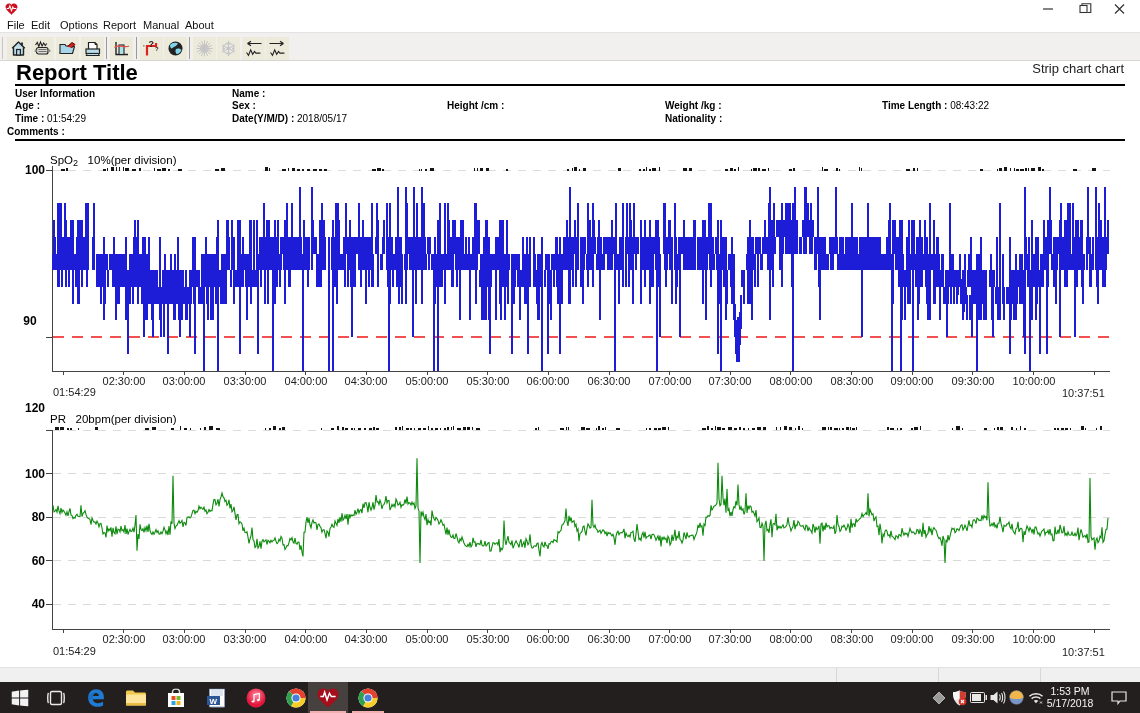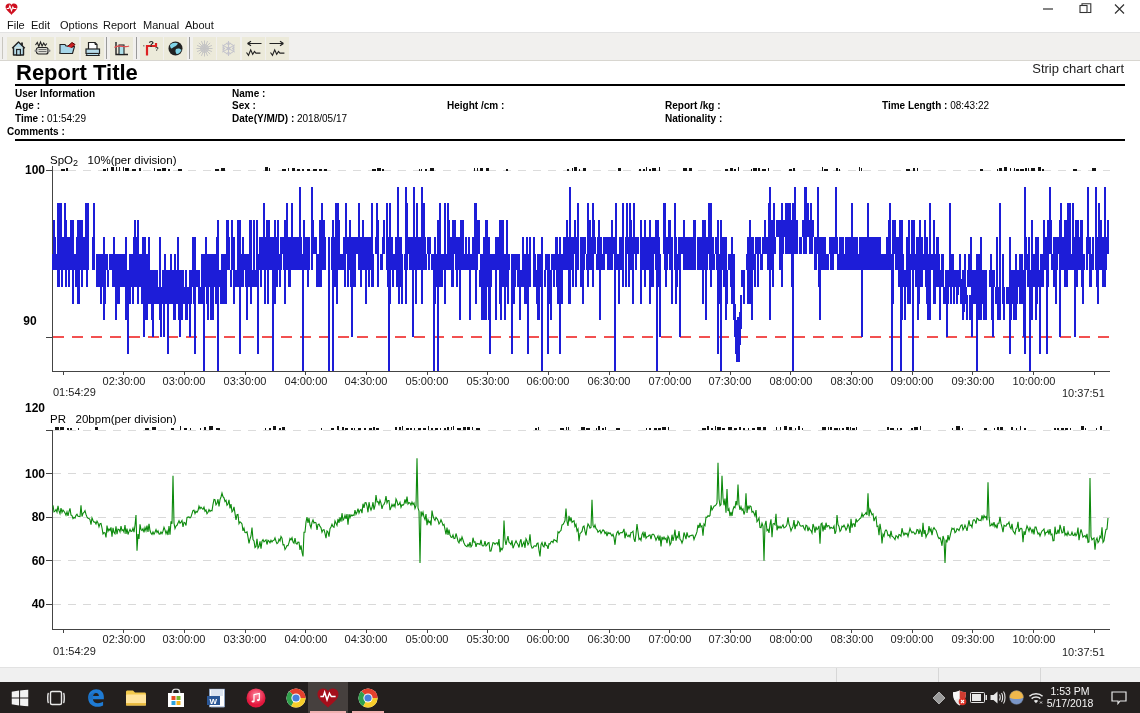--- a/index.html
+++ b/index.html
@@ -165,21 +165,21 @@
 </div>
 
 <div id="rtitle">Report Title</div>
 <div id="rsub">Strip chart chart</div>
 <div class="hrule" style="top:84px;"></div>
 <div class="info" style="left:15px;top:88px;">User Information</div>
 <div class="info" style="left:232px;top:88px;">Name :</div>
 <div class="info" style="left:15px;top:100px;">Age :</div>
 <div class="info" style="left:232px;top:100px;">Sex :</div>
 <div class="info" style="left:447px;top:100px;">Height /cm :</div>
-<div class="info" style="left:665px;top:100px;">Report /kg :</div>
+<div class="info" style="left:665px;top:100px;">Weight /kg :</div>
 <div class="info" style="left:882px;top:100px;">Time Length : <span class="v">08:43:22</span></div>
 <div class="info" style="left:15px;top:113px;text-align:right;">Time : <span class="v">01:54:29</span></div>
 <div class="info" style="left:232px;top:113px;">Date(Y/M/D) : <span class="v">2018/05/17</span></div>
 <div class="info" style="left:665px;top:113px;">Nationality :</div>
 <div class="info" style="left:7px;top:126px;">Comments :</div>
 <div class="hrule" style="top:139px;"></div>
 
 <div class="ctitle" style="top:154px;">SpO<span style="font-size:9px;vertical-align:-2px;">2</span>&nbsp;&nbsp;&nbsp;10%(per division)</div>
 <div class="ylab" style="left:15px;top:163px;">100</div>
 <div class="ylab" style="left:15px;top:314px;text-align:center;">90</div>

